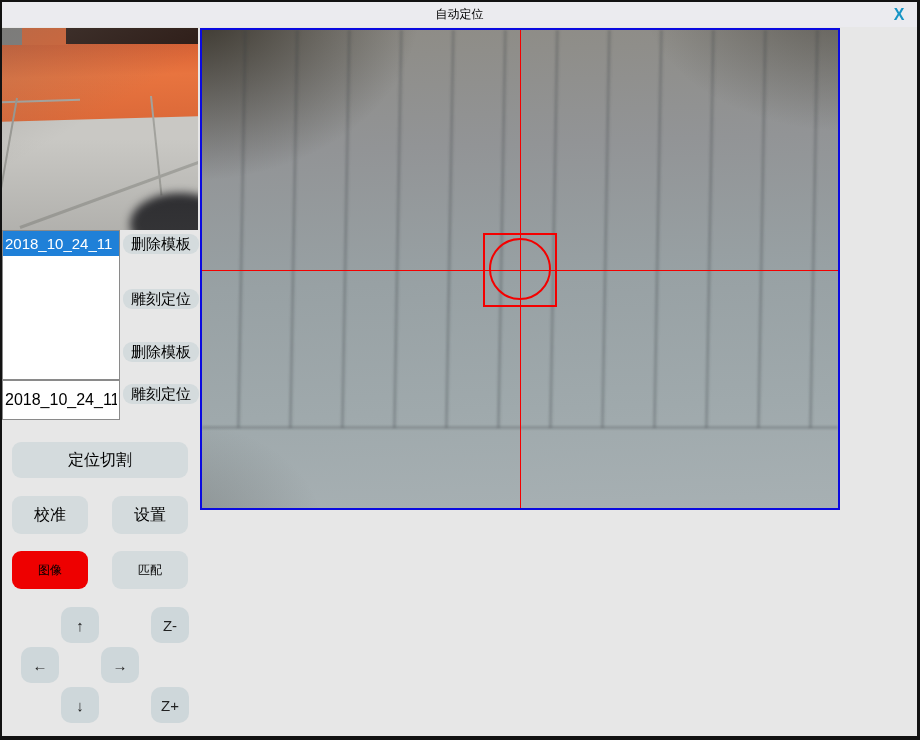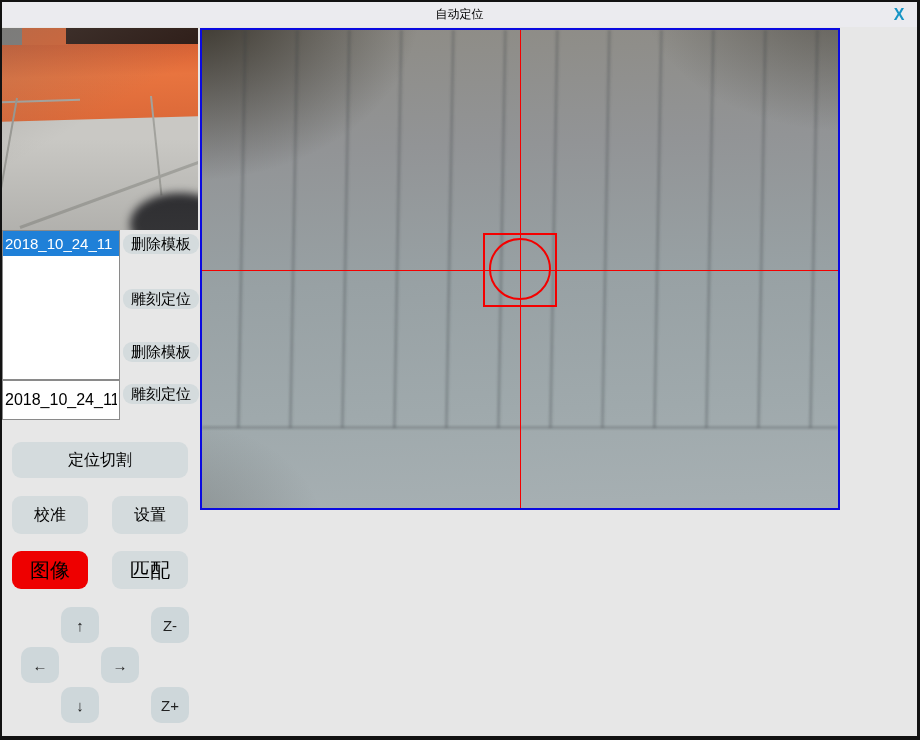--- a/index.html
+++ b/index.html
@@ -50,22 +50,22 @@
       padding:0 2px; font-family:"Liberation Sans", sans-serif; }
   
   .btn { position:absolute; display:flex; align-items:center; justify-content:center;
       background:#d4dbdd; border:none; border-radius:9px; color:#000; cursor:pointer;
       font-family:"Liberation Sans", sans-serif; }
   .tmpl-btn { left:121px; width:76px; height:20px; font-size:15px; }
   .b-delete { top:232px; } .b-clear { top:287px; } .b-engrave { top:340px; } .b-add { top:382px; }
   .b-poscut { left:10px; top:440px; width:176px; height:36px; font-size:16px; }
   .b-cal  { left:10px;  top:494px; width:76px; height:38px; font-size:16px; }
   .b-set  { left:110px; top:494px; width:76px; height:38px; font-size:16px; }
-  .b-img  { left:10px;  top:549px; width:76px; height:38px; font-size:20px; background:#ee0000; }
-  .b-match{ left:110px; top:549px; width:76px; height:38px; font-size:20px; }
+  .b-img  { left:10px;  top:549px; width:76px; height:38px; font-size:12px; background:#ee0000; }
+  .b-match{ left:110px; top:549px; width:76px; height:38px; font-size:12px; }
   .jog { width:38px; height:36px; border-radius:10px; background:#ced7da; font-size:15px; color:#222; }
   .j-up{ left:59px; top:605px; } .j-zm{ left:149px; top:605px; }
   .j-left{ left:19px; top:645px; } .j-right{ left:99px; top:645px; }
   .j-down{ left:59px; top:685px; } .j-zp{ left:149px; top:685px; }
   
   .camera { position:absolute; left:198px; top:26px; width:640px; height:482px;
       border:2px solid #0a0ae0; overflow:hidden; background:#9aa3a5; }
   .camera > div { position:absolute; }
   .cam-img { inset:0;
       background:

